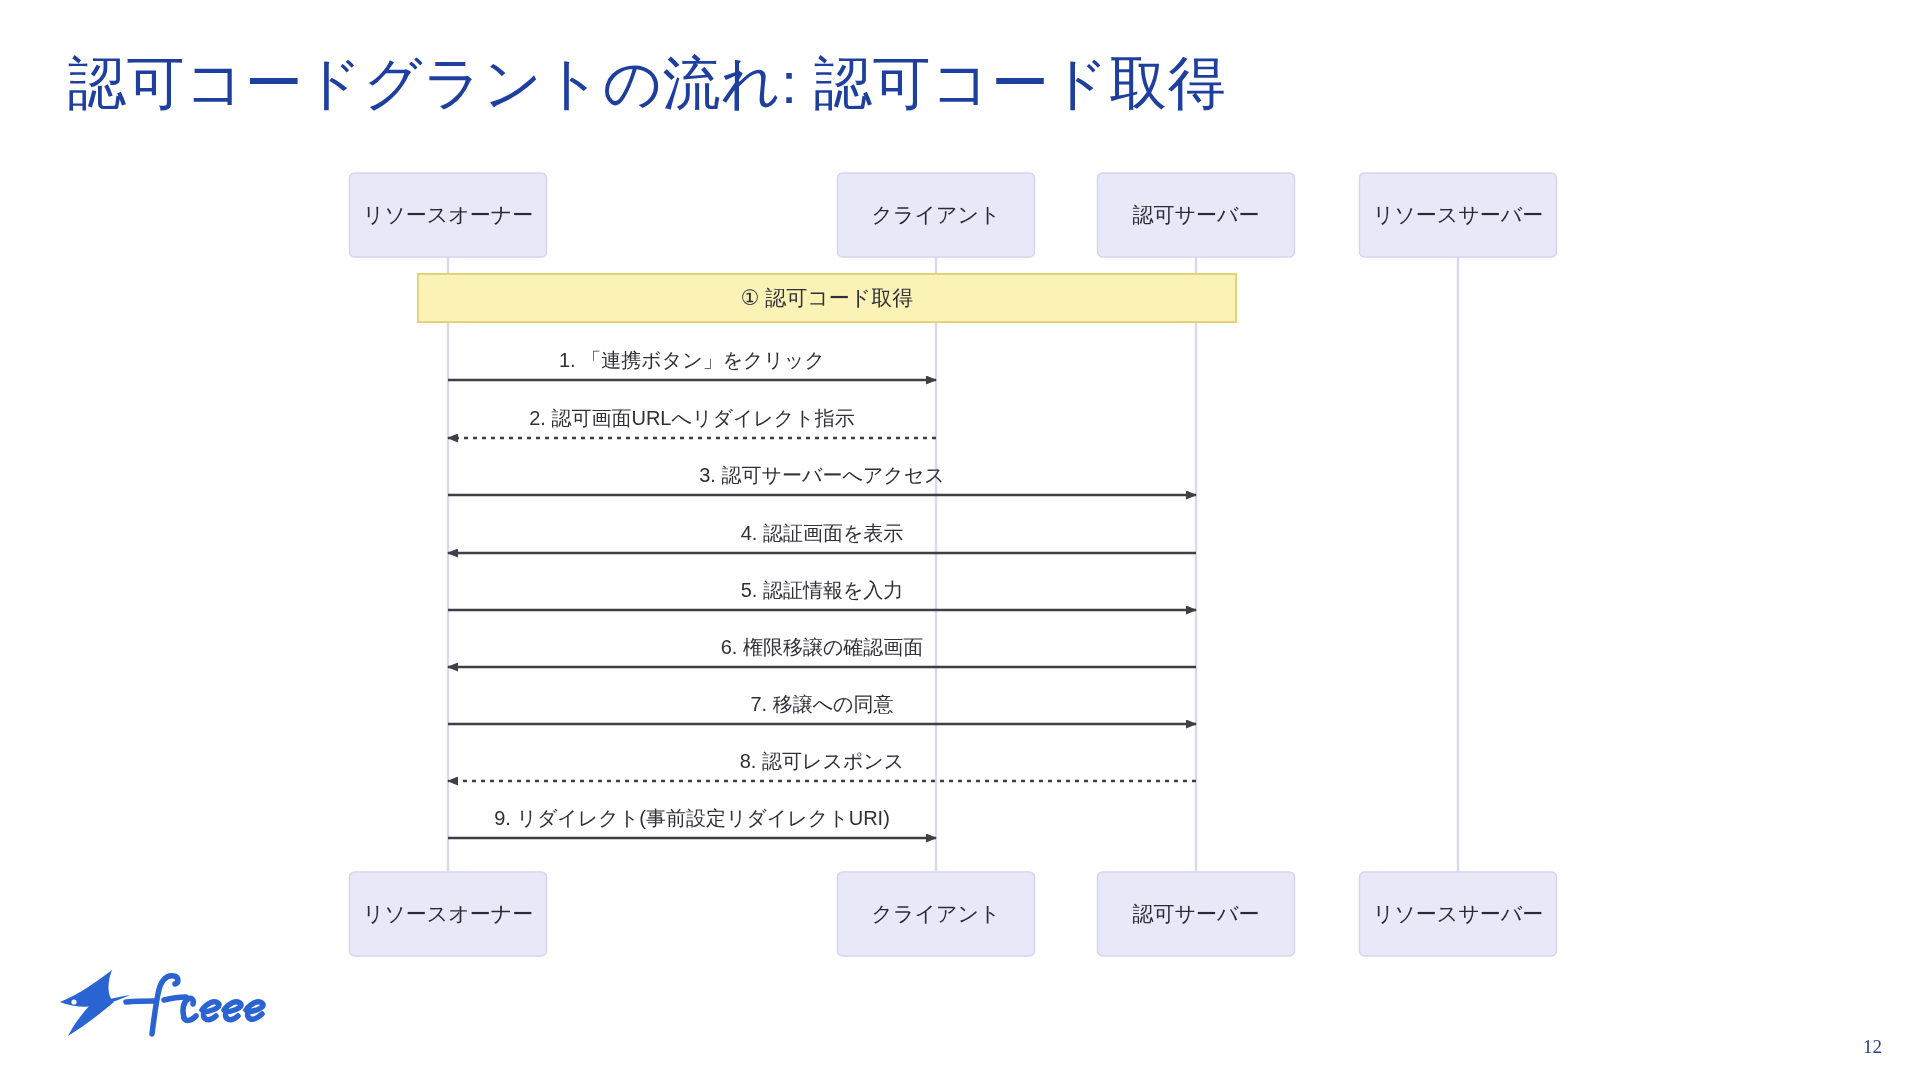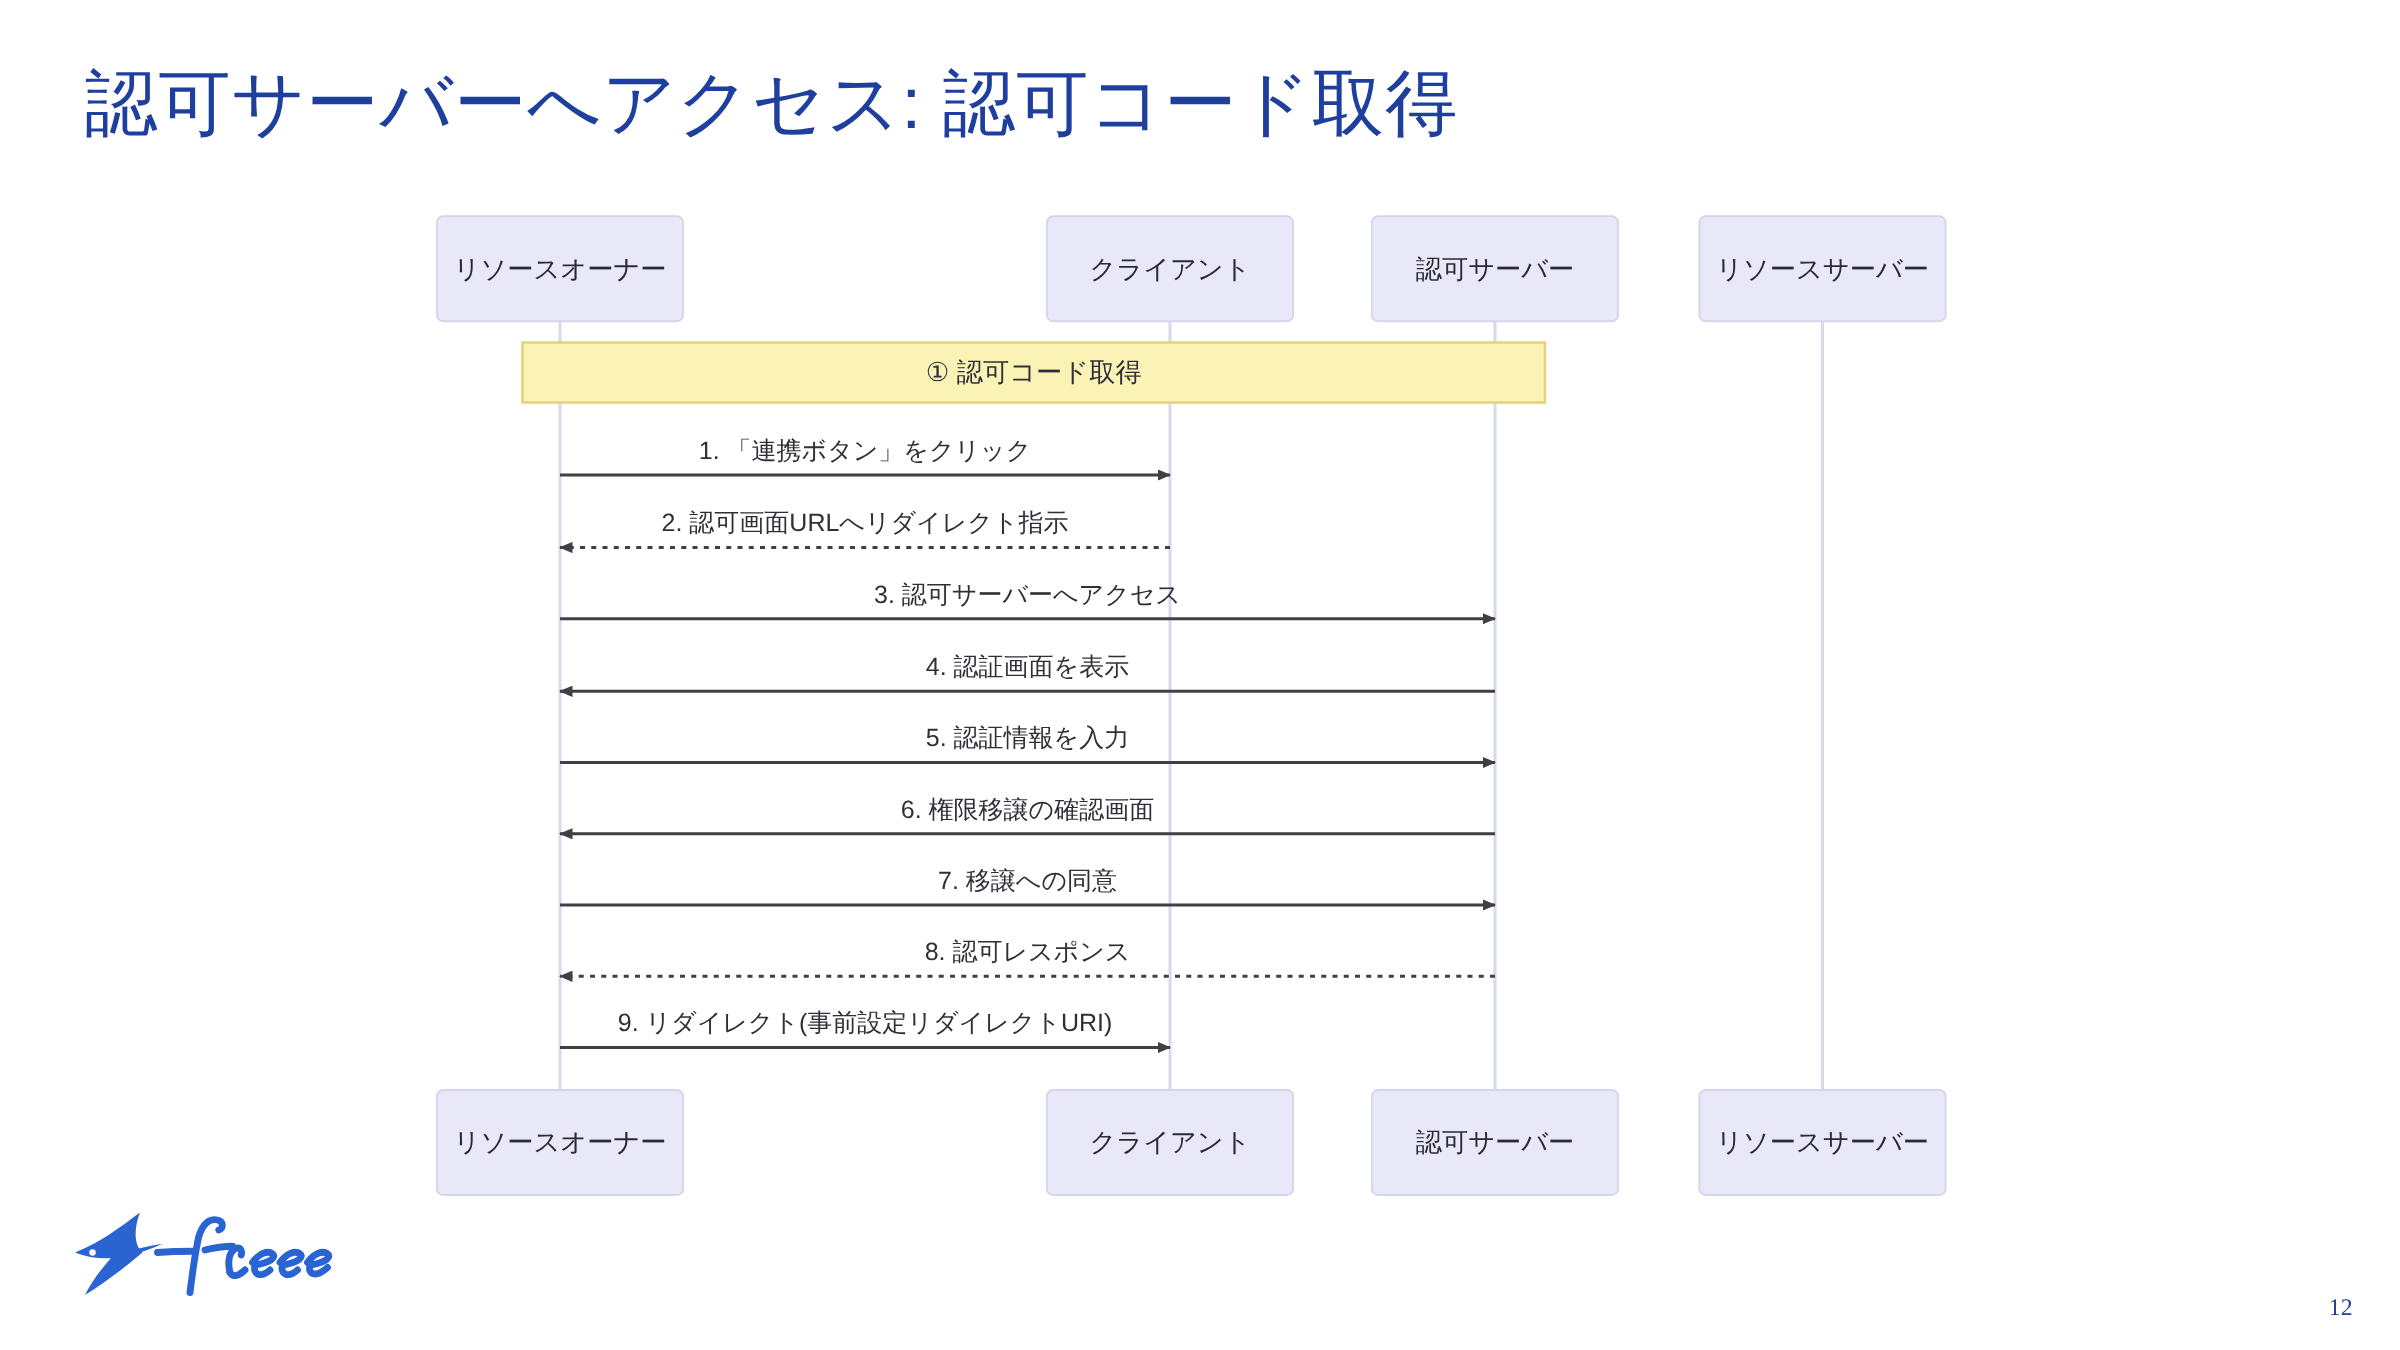--- a/index.html
+++ b/index.html
@@ -68,21 +68,21 @@
   }
   .fragment-label {
     font-family: "Liberation Sans", "DejaVu Sans", sans-serif;
     font-size: 21px;
     fill: #2f2f38;
   }
 </style>
 </head>
 <body>
 
-<div id="slide-title">認可サーバーへアクセス: 認可コード取得</div>
+<div id="slide-title">認可コードグラントの流れ: 認可コード取得</div>
 
 <div id="diagram">
   <svg width="1920" height="1080" viewBox="0 0 1920 1080" xmlns="http://www.w3.org/2000/svg">
     <defs>
       <marker id="arrow-right" markerWidth="11" markerHeight="9" refX="10" refY="4.5" orient="auto" markerUnits="userSpaceOnUse">
         <path d="M0,0 L11,4.5 L0,9 z" fill="#3f3f46"></path>
       </marker>
       <marker id="arrow-left" markerWidth="11" markerHeight="9" refX="10" refY="4.5" orient="auto" markerUnits="userSpaceOnUse">
         <path d="M0,0 L11,4.5 L0,9 z" fill="#3f3f46"></path>
       </marker>

